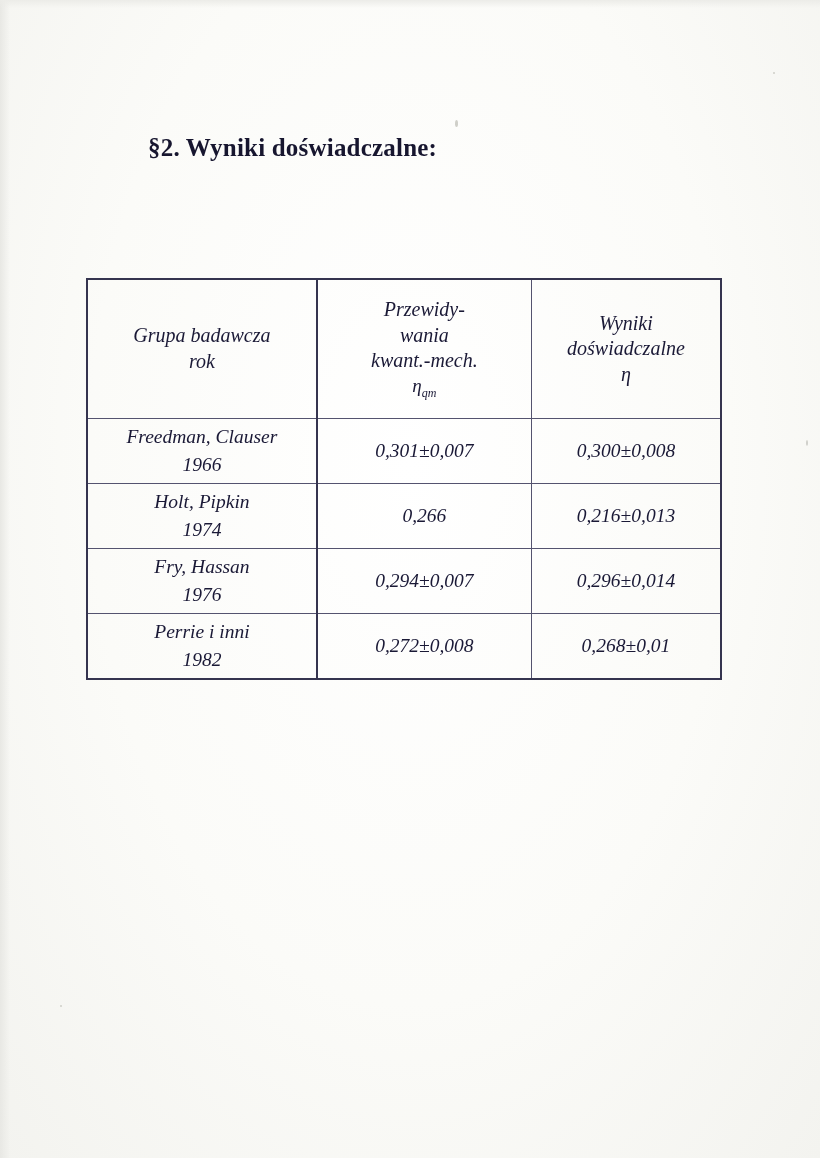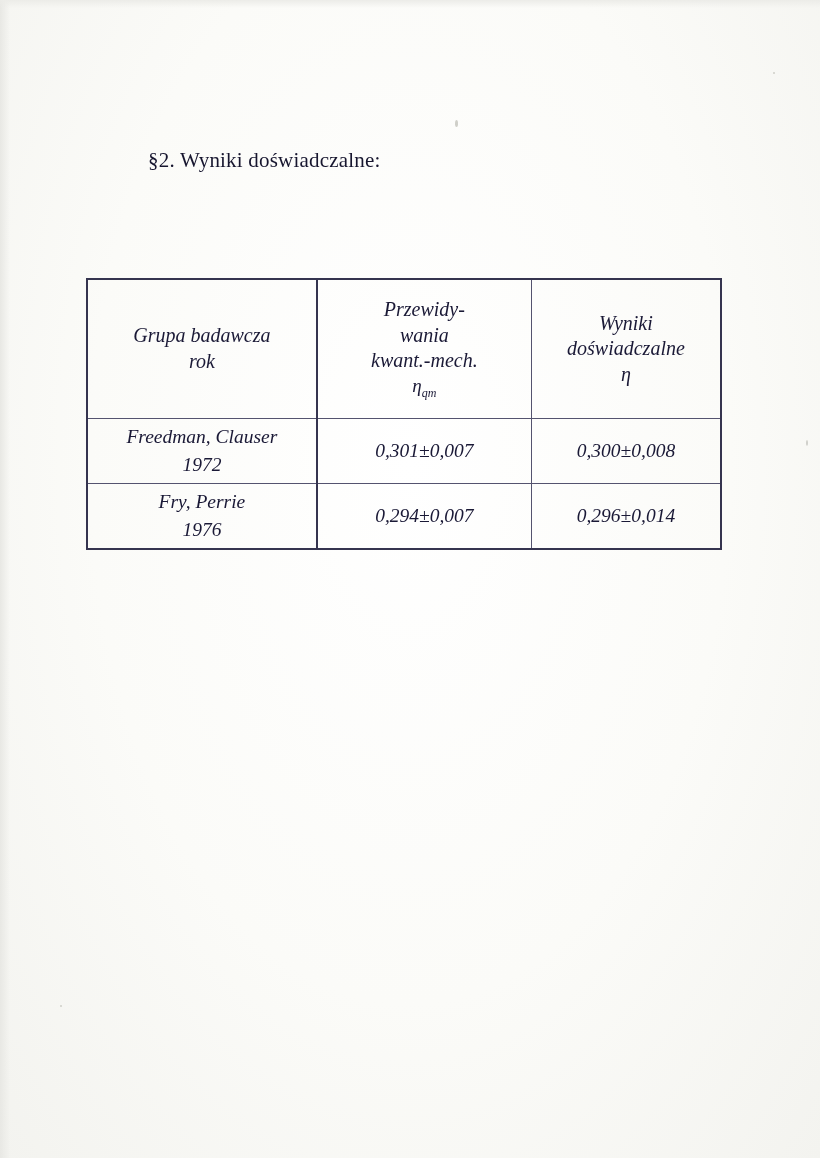--- a/index.html
+++ b/index.html
@@ -36,23 +36,23 @@
   .speck {
     position: absolute;
     background: #cfcfc9;
     border-radius: 50%;
     pointer-events: none;
   }
 
   .heading {
     position: absolute;
     left: 148px;
-    top: 148px;
-    font-size: 21px;
-    font-weight: normal;
+    top: 134px;
+    font-size: 25px;
+    font-weight: bold;
     letter-spacing: 0.2px;
     color: #17162f;
   }
 
   table.results {
     position: absolute;
     left: 86px;
     top: 278px;
     width: 636px;
     border-collapse: collapse;
@@ -150,31 +150,51 @@
             <div>η</div>
           </div>
         </th>
       </tr>
     </thead>
     <tbody>
       <tr>
         <td class="col-a">
           <div class="cell-two-line">
             <span class="grp-name">Freedman, Clauser</span>
-            <span class="grp-year">1972</span>
+            <span class="grp-year">1966</span>
           </div>
         </td>
         <td class="col-b val">0,301±0,007</td>
         <td class="col-c val">0,300±0,008</td>
       </tr>
       <tr>
         <td class="col-a">
           <div class="cell-two-line">
-            <span class="grp-name">Fry, Perrie</span>
+            <span class="grp-name">Holt, Pipkin</span>
+            <span class="grp-year">1974</span>
+          </div>
+        </td>
+        <td class="col-b val">0,266</td>
+        <td class="col-c val">0,216±0,013</td>
+      </tr>
+      <tr>
+        <td class="col-a">
+          <div class="cell-two-line">
+            <span class="grp-name">Fry, Hassan</span>
             <span class="grp-year">1976</span>
           </div>
         </td>
         <td class="col-b val">0,294±0,007</td>
         <td class="col-c val">0,296±0,014</td>
+      </tr>
+      <tr>
+        <td class="col-a">
+          <div class="cell-two-line">
+            <span class="grp-name">Perrie i inni</span>
+            <span class="grp-year">1982</span>
+          </div>
+        </td>
+        <td class="col-b val">0,272±0,008</td>
+        <td class="col-c val">0,268±0,01</td>
       </tr>
     </tbody>
   </table>
 </div>
 
 </body></html>

